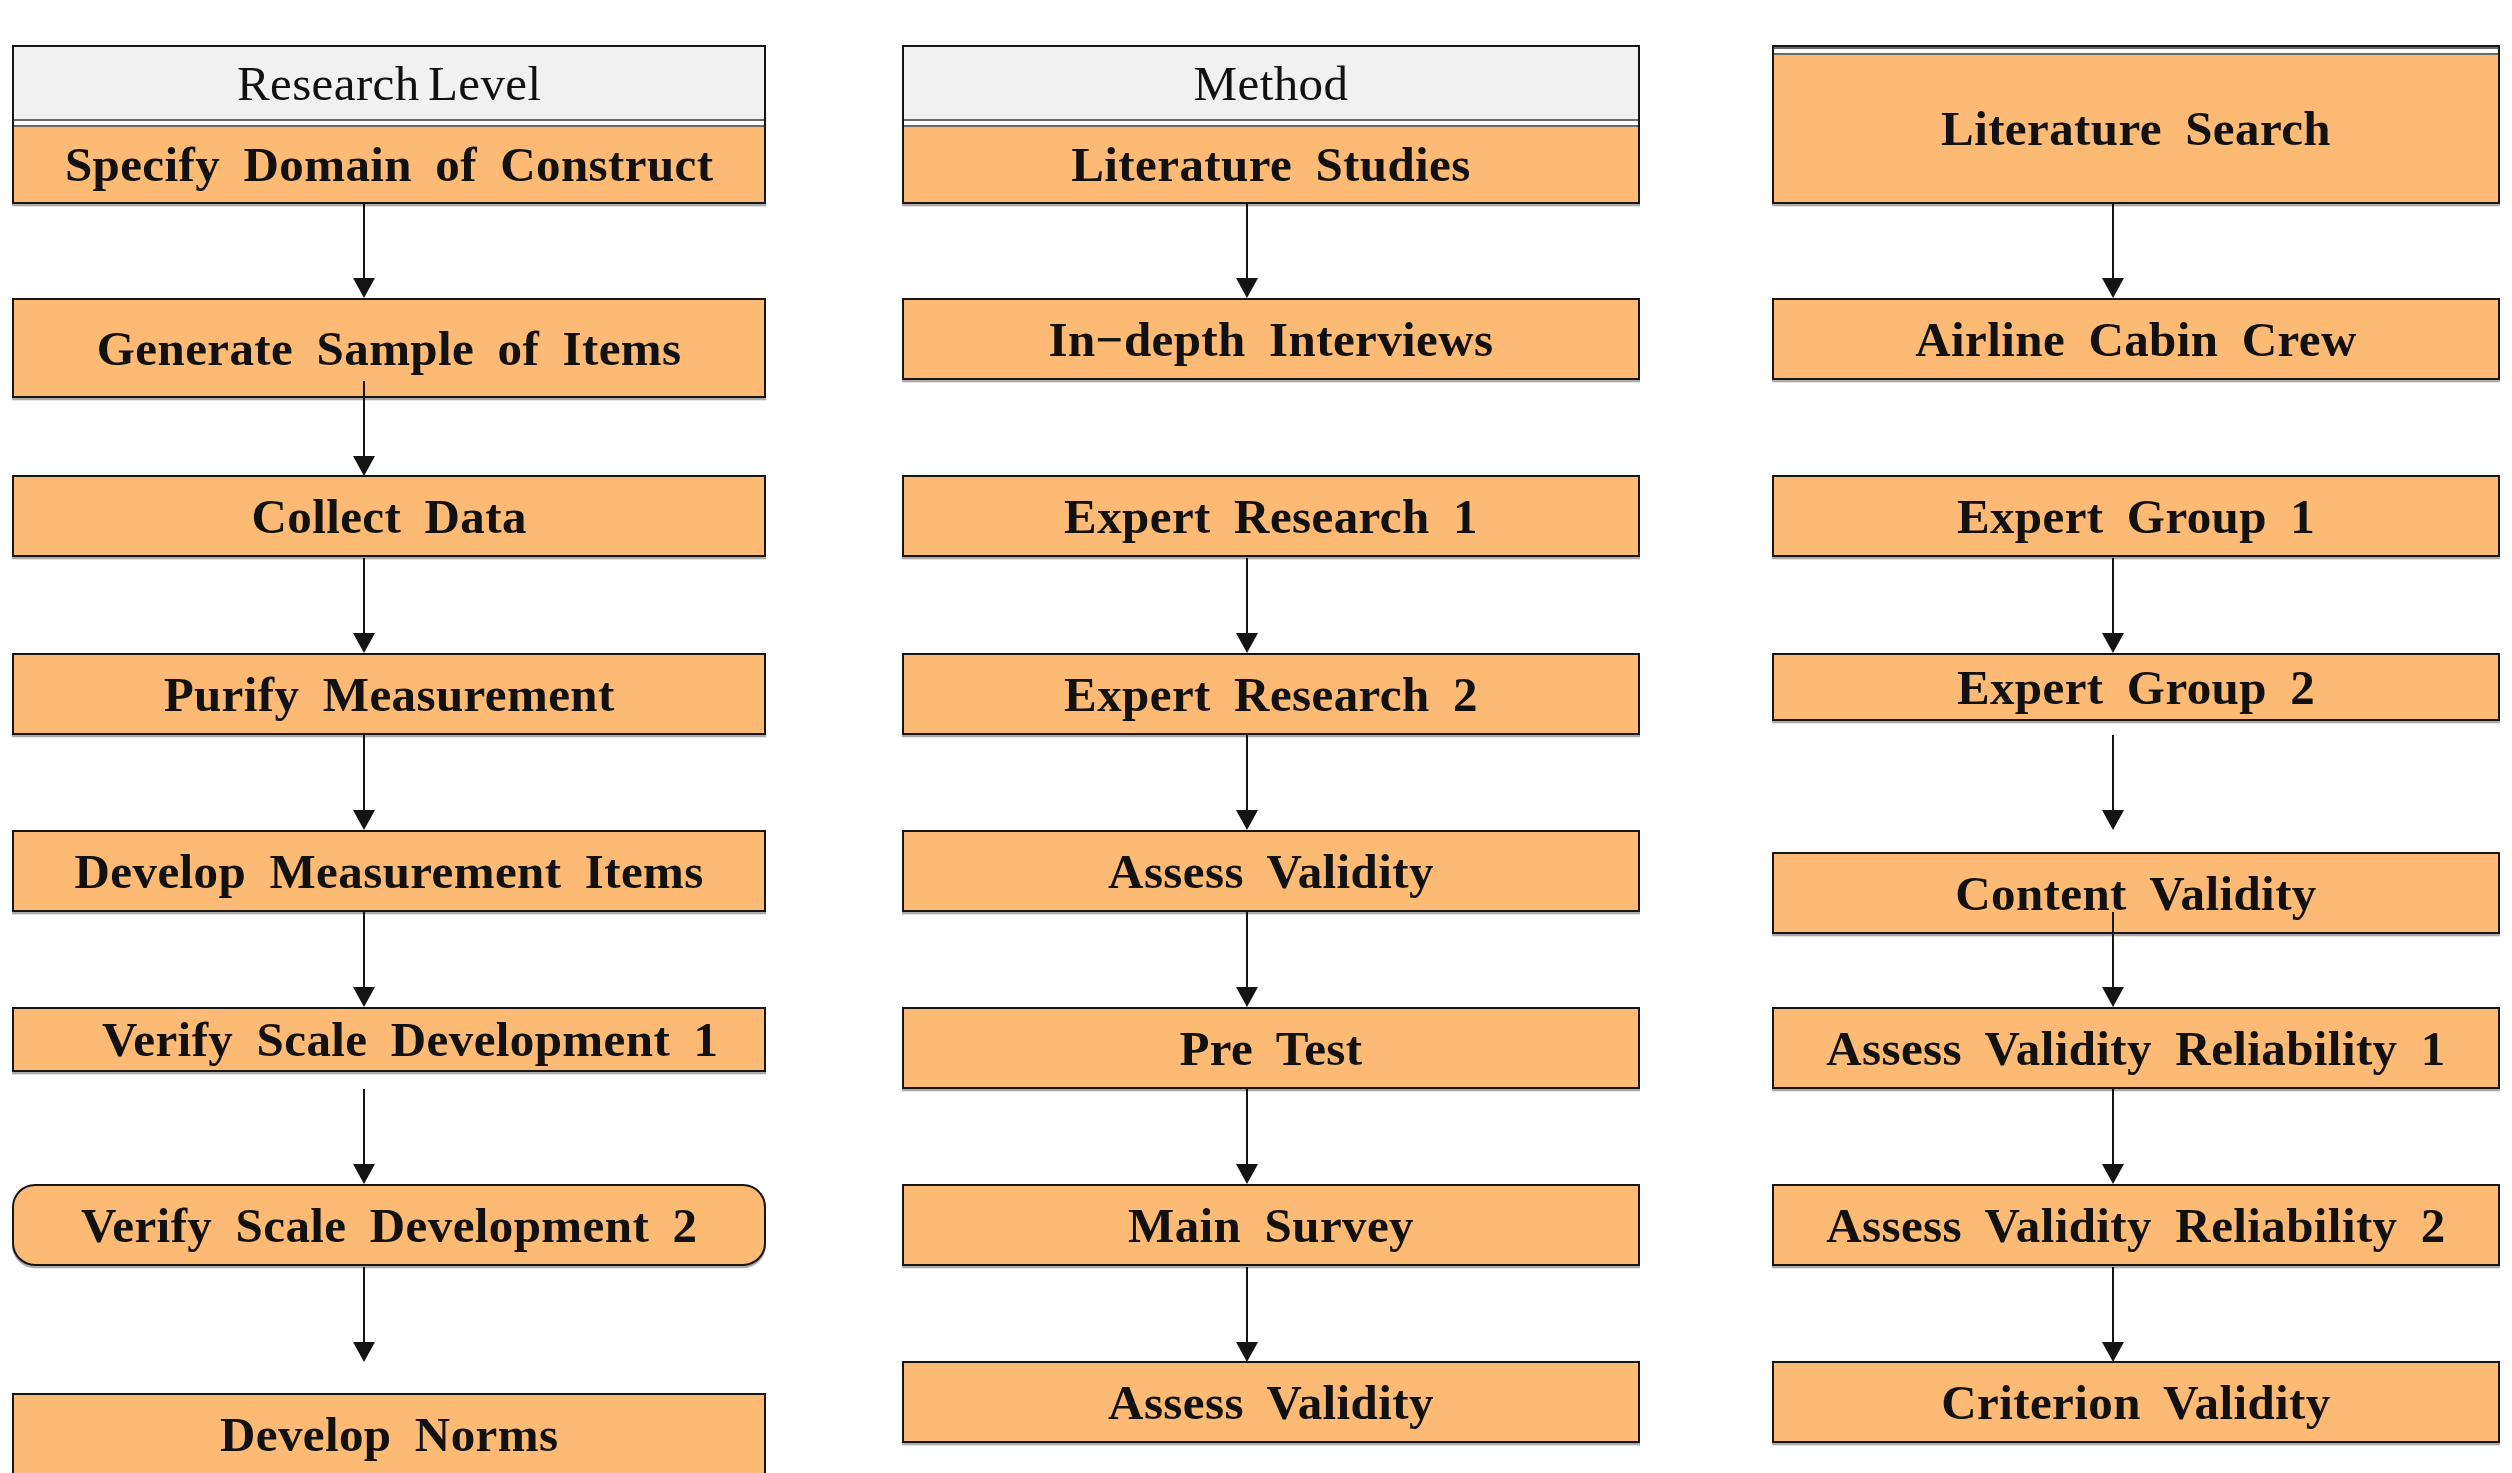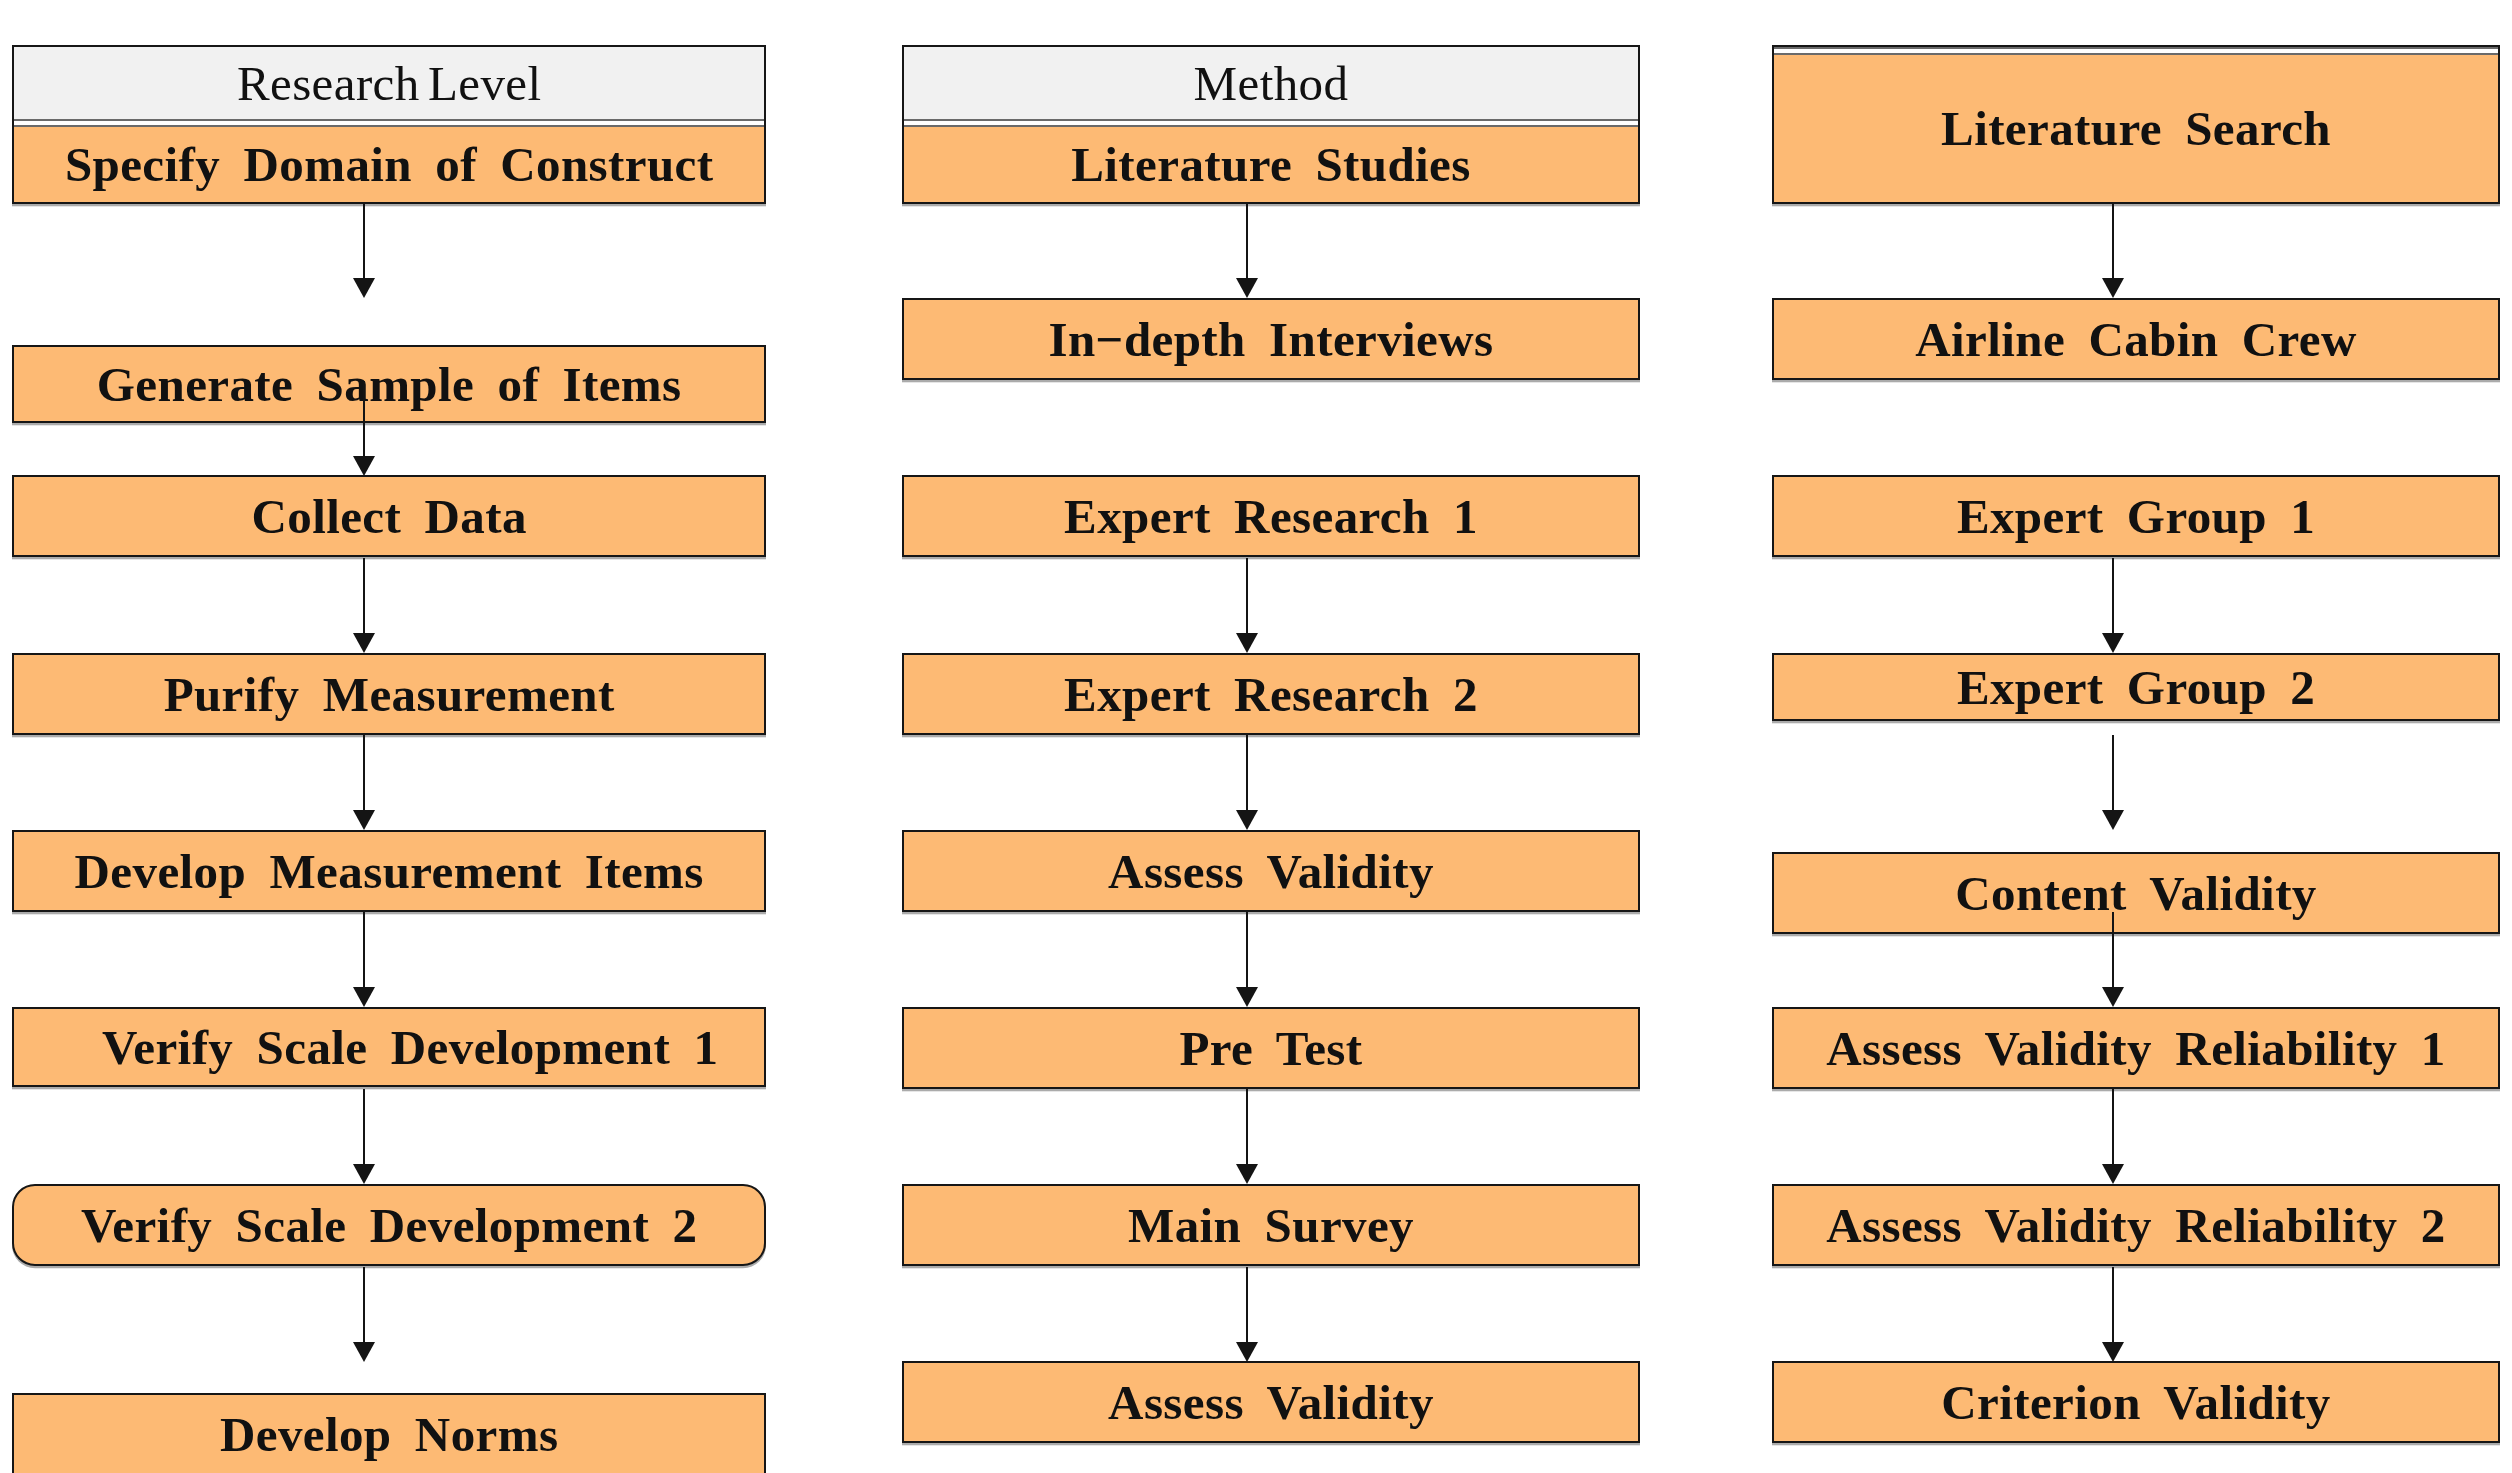--- a/index.html
+++ b/index.html
@@ -100,41 +100,41 @@
     <div class="column" style="left: 12.2px; top: 45px; width: 754px; height: 1399px;">
       <div class="header-group" style="top: 0px; height: 159px;">
         <div class="col-header">Research Level</div>
         <div class="double-separator"></div>
         <div class="flow-box first-box">Specify Domain of Construct</div>
       </div>
       <div class="down-arrow" style="top: 159px; height: 94px; left: 352px;">
         <div class="arrow-line"></div>
         <div class="arrow-head"></div>
       </div>
-      <div class="flow-box standalone" style="top: 253px; height: 78px; margin-top: 47px;">Generate Sample of Items</div>
+      <div class="flow-box standalone" style="top: 253px; height: 100px;">Generate Sample of Items</div>
       <div class="down-arrow" style="top: 336px; height: 95px; left: 352px;">
         <div class="arrow-line"></div>
         <div class="arrow-head"></div>
       </div>
       <div class="flow-box standalone" style="top: 430px; height: 82px;">Collect Data</div>
       <div class="down-arrow" style="top: 513px; height: 95px; left: 352px;">
         <div class="arrow-line"></div>
         <div class="arrow-head"></div>
       </div>
       <div class="flow-box standalone" style="top: 608px; height: 82px;">Purify Measurement</div>
       <div class="down-arrow" style="top: 690px; height: 95px; left: 352px;">
         <div class="arrow-line"></div>
         <div class="arrow-head"></div>
       </div>
       <div class="flow-box standalone" style="top: 785px; height: 82px;">Develop Measurement Items</div>
       <div class="down-arrow" style="top: 867px; height: 95px; left: 352px;">
         <div class="arrow-line"></div>
         <div class="arrow-head"></div>
       </div>
-      <div class="flow-box standalone" style="top: 962px; height: 80px; padding-left: 42px;">Verify Scale Development 1</div>
+      <div class="flow-box standalone" style="top: 962px; height: 65px; padding-left: 42px;">Verify Scale Development 1</div>
       <div class="down-arrow" style="top: 1044px; height: 95px; left: 352px;">
         <div class="arrow-line"></div>
         <div class="arrow-head"></div>
       </div>
       <div class="flow-box standalone" style="top: 1139px; height: 82px; border-radius: 23px;">Verify Scale Development 2</div>
       <div class="down-arrow" style="top: 1222px; height: 95px; left: 352px;">
         <div class="arrow-line"></div>
         <div class="arrow-head"></div>
       </div>
       <div class="flow-box standalone" style="top: 1316px; height: 82px; margin-top: 32px;">Develop Norms</div>

